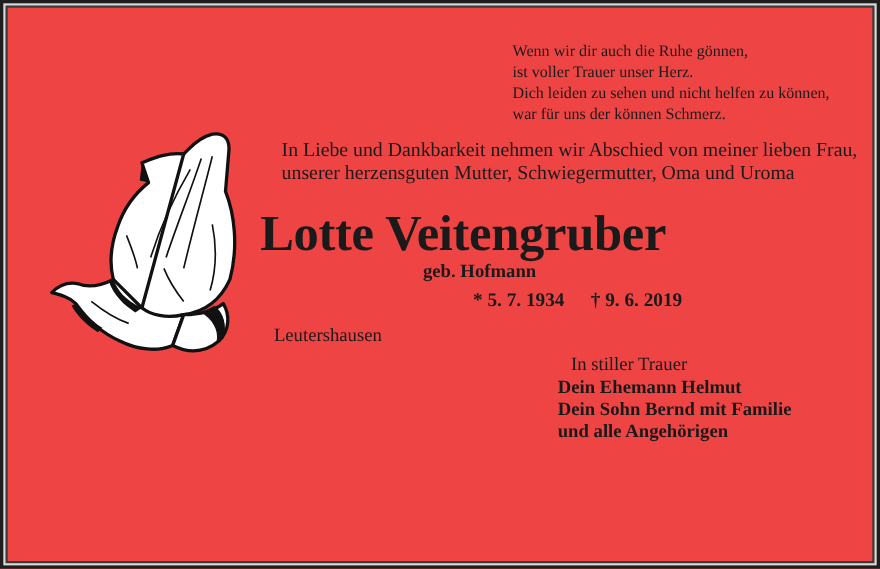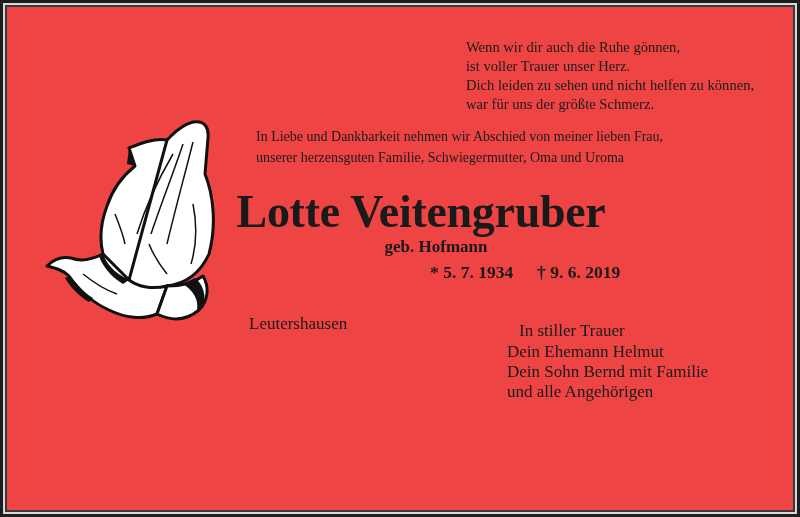--- a/index.html
+++ b/index.html
@@ -2,44 +2,44 @@
 <html><head>
 <meta charset="utf-8">
 <style>
   html, body { margin:0; padding:0; }
   body { width:800px; height:517px; background:#1e1e1e; position:relative; overflow:hidden; font-family:"Liberation Serif", "DejaVu Serif", serif; color:#1a1a1a; }
   .frame { position:absolute; left:3px; top:3px; width:794px; height:511px; background:#d8d8d8; }
   .frame-inner-line { position:absolute; left:5px; top:5px; width:790px; height:507px; background:#3a3a3a; }
   .page { position:absolute; left:7px; top:7px; width:786px; height:503px; background:#ef4444; }
   .abs { position:absolute; white-space:nowrap; }
   .poem { left:459px; top:31px; font-size:14.6px; line-height:19px; }
-  .intro { left:249px; top:119px; font-size:14px; line-height:21px; }
+  .intro { left:249px; top:119px; font-size:18px; line-height:21px; }
   .name { left:0; width:708px; top:179px; text-align:center; font-weight:bold; font-size:46px; line-height:52px; padding-left:120px; box-sizing:border-box; letter-spacing:-0.3px; }
   .maiden { left:0; width:646px; top:230px; text-align:center; font-weight:bold; font-size:17px; line-height:20px; padding-left:212px; box-sizing:border-box; }
   .dates { top:255px; font-weight:bold; font-size:17.5px; line-height:20px; }
   .birth { left:390px;margin-left:33px; }
   .death { left:530px; }
-  .place { left:242px; top:288px; font-size:17px; line-height:20px;margin-top:19px; }
+  .place { left:242px; top:288px; font-size:17px; line-height:20px; }
   .mourn-title { left:500px; top:314px; font-size:17px; line-height:20px;margin-left:12px; }
-  .mourners { left:500px; top:335px; font-weight:normal; font-size:17px; line-height:20px; }
+  .mourners { left:500px; top:335px; font-weight:bold; font-size:17px; line-height:20px; }
   .footer { left:24px; top:443px; font-size:14.3px; line-height:19px; letter-spacing:-0.15px; }
   .hands { left:26px; top:107px; width:196px; height:214px; }
 </style>
 </head>
 <body>
 
 <div class="frame"></div>
 <div class="frame-inner-line"></div>
 <div class="page">
 
   <div class="abs poem">
     <div>Wenn wir dir auch die Ruhe gönnen,</div>
     <div>ist voller Trauer unser Herz.</div>
     <div>Dich leiden zu sehen und nicht helfen zu können,</div>
-    <div>war für uns der größte Schmerz.</div>
+    <div>war für uns der können Schmerz.</div>
   </div>
 
   <svg class="abs hands" viewBox="0 0 196 214">
     <g fill="#ffffff" stroke="#111" stroke-width="3" stroke-linejoin="round">
       <path d="M160 8 C172 6 176 14 175 24 L172 60 C180 80 184 110 176 140 C166 162 150 170 134 172 L120 176 C110 176 100 170 96 166 L92 130 C88 112 84 96 90 80 C100 60 120 40 138 22 C146 14 152 10 160 8 Z"></path>
       <path d="M134 26 C120 24 106 30 96 34 L102 52 C92 60 80 74 74 92 C68 108 66 124 70 140 L80 160 L96 166 Z"></path>
       <path d="M70 140 C58 146 48 148 38 144 C28 142 20 146 14 152 C22 154 30 156 36 162 C46 176 58 188 76 196 C92 204 110 206 124 200 L134 172 C118 176 104 172 96 166 Z"></path>
       <path d="M124 200 C140 208 154 206 166 196 C176 186 176 172 170 162 C162 168 150 172 134 172 Z"></path>
     </g>
     <g fill="#111">
@@ -54,21 +54,21 @@
       <path d="M140 40 C126 64 112 94 104 120"></path>
       <path d="M116 130 C120 140 126 150 134 160"></path>
       <path d="M82 100 C86 110 90 120 92 130"></path>
       <path d="M50 160 C60 168 72 176 84 180"></path>
       <path d="M160 90 C164 110 164 130 158 150"></path>
     </g>
   </svg>
 
   <div class="abs intro">
     <div>In Liebe und Dankbarkeit nehmen wir Abschied von meiner lieben Frau,</div>
-    <div>unserer herzensguten Familie, Schwiegermutter, Oma und Uroma</div>
+    <div>unserer herzensguten Mutter, Schwiegermutter, Oma und Uroma</div>
   </div>
 
   <div class="abs name">Lotte Veitengruber</div>
   <div class="abs maiden">geb. Hofmann</div>
   <div class="abs dates birth">* 5. 7. 1934</div>
   <div class="abs dates death">† 9. 6. 2019</div>
 
   <div class="abs place">Leutershausen</div>
 
   <div class="abs mourn-title">In stiller Trauer</div>

